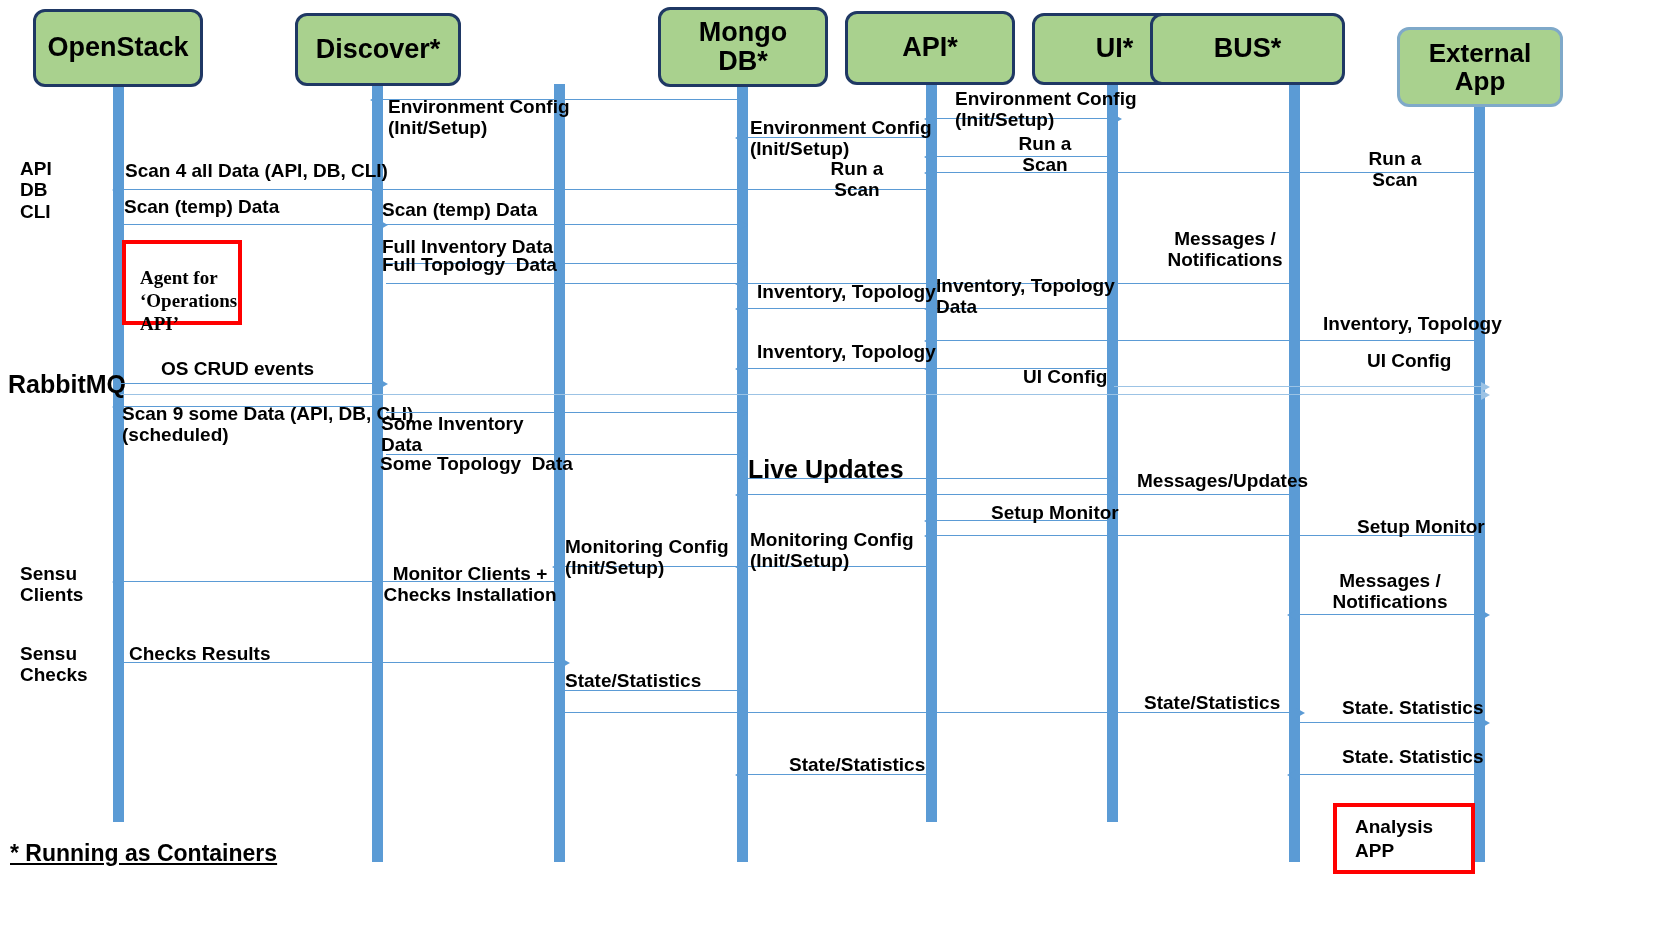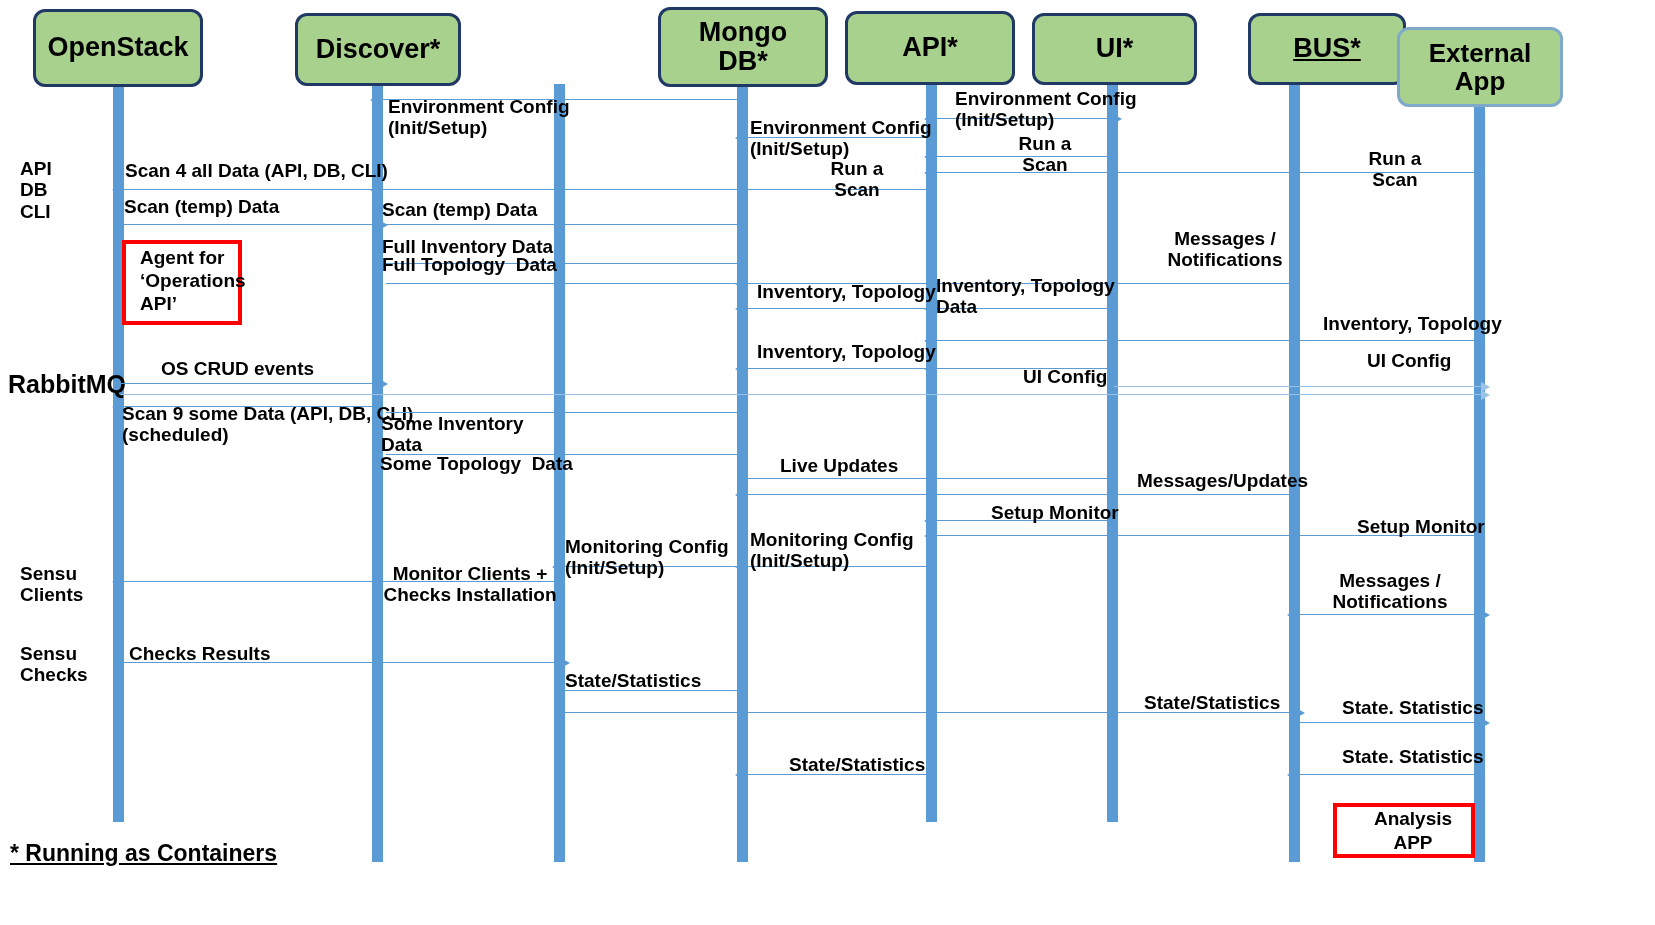--- a/index.html
+++ b/index.html
@@ -57,21 +57,21 @@
   
   .redbox{
     position:absolute;
     border:4px solid #FF0000;
     background:#ffffff;
     box-sizing:border-box;
     font-weight:bold;
     color:#000;
     line-height:1.22;
   }
-  .redbox .inner{padding:2px 0 0 14px;}
+  .redbox .inner{padding:22px 0 0 14px;font-family:Liberation Serif, serif;}
   .redbox.mid{display:flex;align-items:center;padding-left:18px;}
 
   .footnote{
     position:absolute;
     font-weight:bold;
     color:#000;
     text-decoration:underline;
   }
 </style>
 </head>
@@ -93,21 +93,21 @@
   <div class="pbox" style="left:295px;top:13px;width:166px;height:73px;font-size:27px;">Discover*</div>
 
 
   <div class="pbox" style="left:845px;top:11px;width:170px;height:74px;font-size:27px;">API*</div>
 
   <div class="pbox" style="left:658px;top:7px;width:170px;height:80px;font-size:27px;white-space:pre-line;">Mongo
 DB*</div>
 
   <div class="pbox" style="left:1032px;top:13px;width:165px;height:72px;font-size:27px;">UI*</div>
 
-  <div class="pbox" style="left:1248px;top:13px;width:158px;height:72px;font-size:27px;text-decoration:underline;">BUS*</div>
+  <div class="pbox" style="left:1150px;top:13px;width:195px;height:72px;font-size:27px;">BUS*</div>
 
   <div class="pbox plain" style="left:1397px;top:7px;width:166px;height:80px;font-size:26px;white-space:pre-line;">External
 App</div>
 
   <div class="lbl r" style="left:20px;top:158px;width:88px;font-size:19px;white-space:pre-line;">API
 DB
 CLI</div>
 
   <div class="lbl r" style="left:8px;top:370px;width:100px;font-size:25px;white-space:pre-line;">RabbitMQ</div>
 
@@ -238,21 +238,21 @@
 Data</div>
 
   <div class="msg" style="left:386px;top:454px;width:353px;">
     <span class="arrowhead r"></span>
   </div>
   <div class="lbl" style="left:380px;top:453px;font-size:19px;">Some Topology  Data</div>
 
   <div class="msg" style="left:744px;top:478px;width:364px;">
     <span class="arrowhead r"></span>
   </div>
-  <div class="lbl" style="left:748px;top:455px;font-size:19px;margin-left:32px;">Live Updates</div>
+  <div class="lbl" style="left:748px;top:455px;font-size:25px;">Live Updates</div>
 
   <div class="msg" style="left:744px;top:494px;width:551px;">
     <span class="arrowhead l"></span>
   </div>
   <div class="lbl" style="left:1137px;top:470px;font-size:19px;">Messages/Updates</div>
 
   <div class="msg" style="left:933px;top:520px;width:180px;">
     <span class="arrowhead l"></span>
   </div>
   <div class="lbl" style="left:991px;top:502px;font-size:19px;">Setup Monitor</div>
@@ -317,17 +317,17 @@
     <span class="arrowhead l"></span>
   </div>
   <div class="lbl" style="left:1342px;top:746px;font-size:19px;">State. Statistics</div>
 
   <div class="redbox" style="left:122px;top:240px;width:120px;height:85px;font-size:19px;">
     <div class="inner" style="white-space:pre-line;">Agent for
 ‘Operations
  API’</div>
   </div>
 
-  <div class="redbox mid" style="left:1333px;top:803px;width:142px;height:55px;font-size:19px;text-align:center;">Analysis APP</div>
+  <div class="redbox mid" style="left:1333px;top:803px;width:142px;height:71px;font-size:19px;">Analysis APP</div>
 
   <div class="footnote" style="left:10px;top:840px;font-size:23px;">* Running as Containers</div>
 
 </div>
 
 </body></html>

